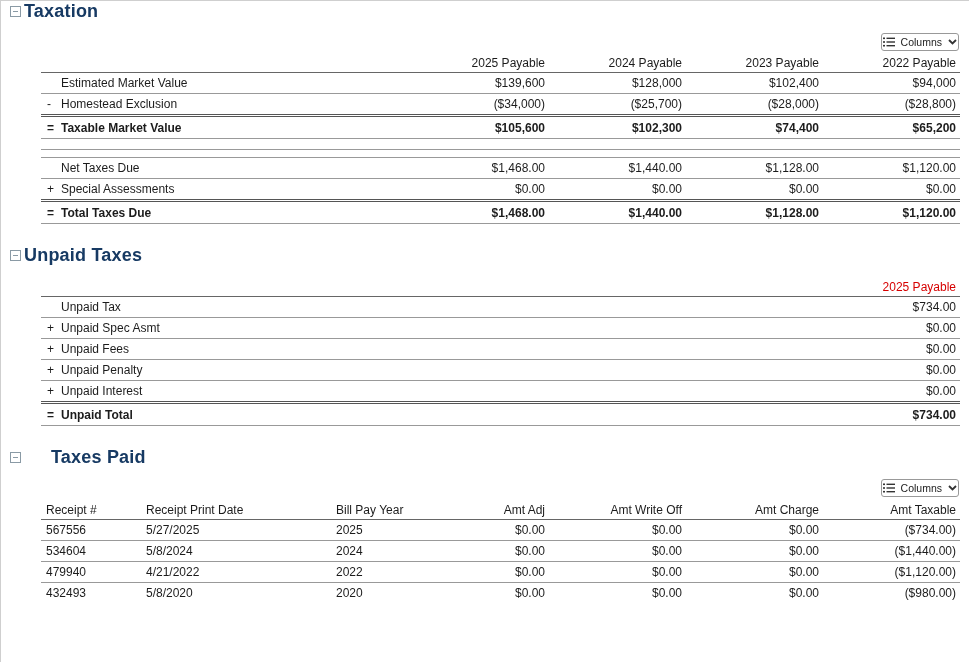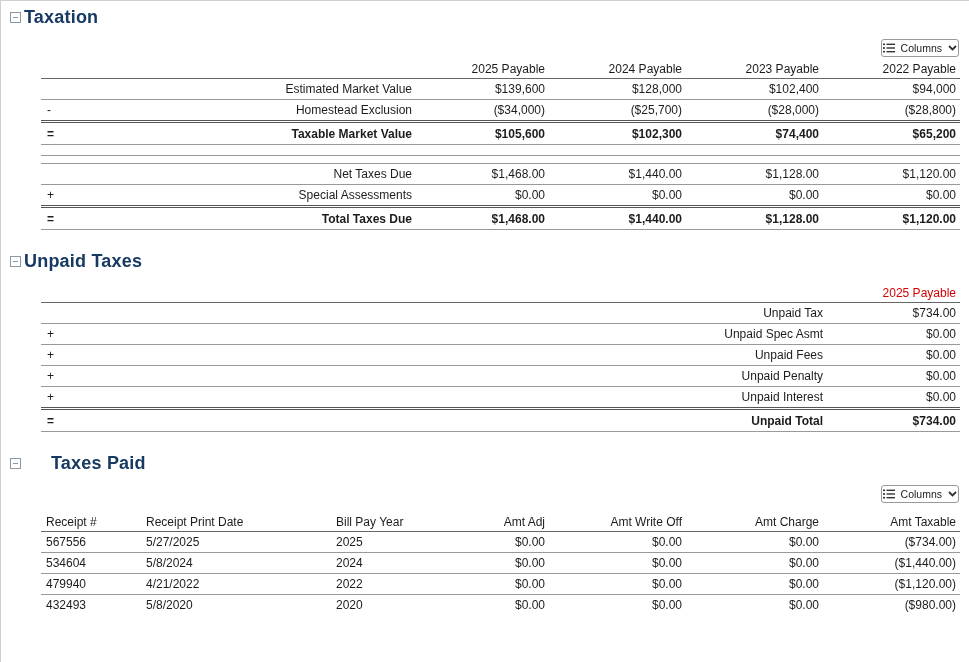--- a/index.html
+++ b/index.html
@@ -11,21 +11,21 @@
     border-top:1px solid #cfcfcf;
     font-family:"Liberation Sans", sans-serif;
     font-size:12px;
     color:#1c1c1c;
     overflow:hidden;
   }
   .section-header {
     display:flex; align-items:center; gap:3px;
     margin-left:9px;
   }
-  .sh-taxation   { margin-top:6px; }
+  .sh-taxation   { }
   .sh-unpaid     { margin-top:21px; }
   .sh-taxespaid  { margin-top:21px;gap:30px; }
   .section-title {
     font-size:18px; font-weight:bold; color:#173a63;
     letter-spacing:0.2px;
   }
   .collapse-icon { display:inline-flex; width:11px; height:11px; cursor:pointer; }
   .controls-row {
     display:flex; justify-content:flex-end;
     margin:11px 10px 0 0; height:18px;
@@ -43,34 +43,34 @@
   }
   .columns-btn .btn-label { line-height:1; }
   table {
     border-collapse:collapse;
     table-layout:fixed;
     width:919px;
     margin-left:40px;
   }
   .tbl-taxation  { margin-top:3px; }
   .tbl-unpaid    { margin-top:12px; }
-  .tbl-taxespaid { margin-top:10px; }
+  .tbl-taxespaid { margin-top:4px; }
   td { padding:0; white-space:nowrap; overflow:visible; font-size:12px; vertical-align:middle; }
   .t-head td {
     font-weight:normal; height:18px;
     border-bottom:1px solid #666666;
   }
   .row td { height:20px; border-bottom:1px solid #999999; }
   .total td {
     font-weight:bold;
     border-top:3px double #555555;
     height:21px;
   }
   .sign  { padding-left:6px; }
-  .label { padding-left:0;text-align:right; }
+  .label { padding-left:0; }
   .num   { text-align:right; padding-right:4px; }
   .left  { text-align:left; }
   .first-col { padding-left:5px; }
   .red-text { color:#d60000; }
   .spacer1 td { height:10px; border-bottom:1px solid #999999; }
   .spacer2 td { height:7px;  border-bottom:1px solid #999999; }
   .no-bottom td { border-bottom:none; }
   .icon svg { display:block; }
 </style>
 </head>

